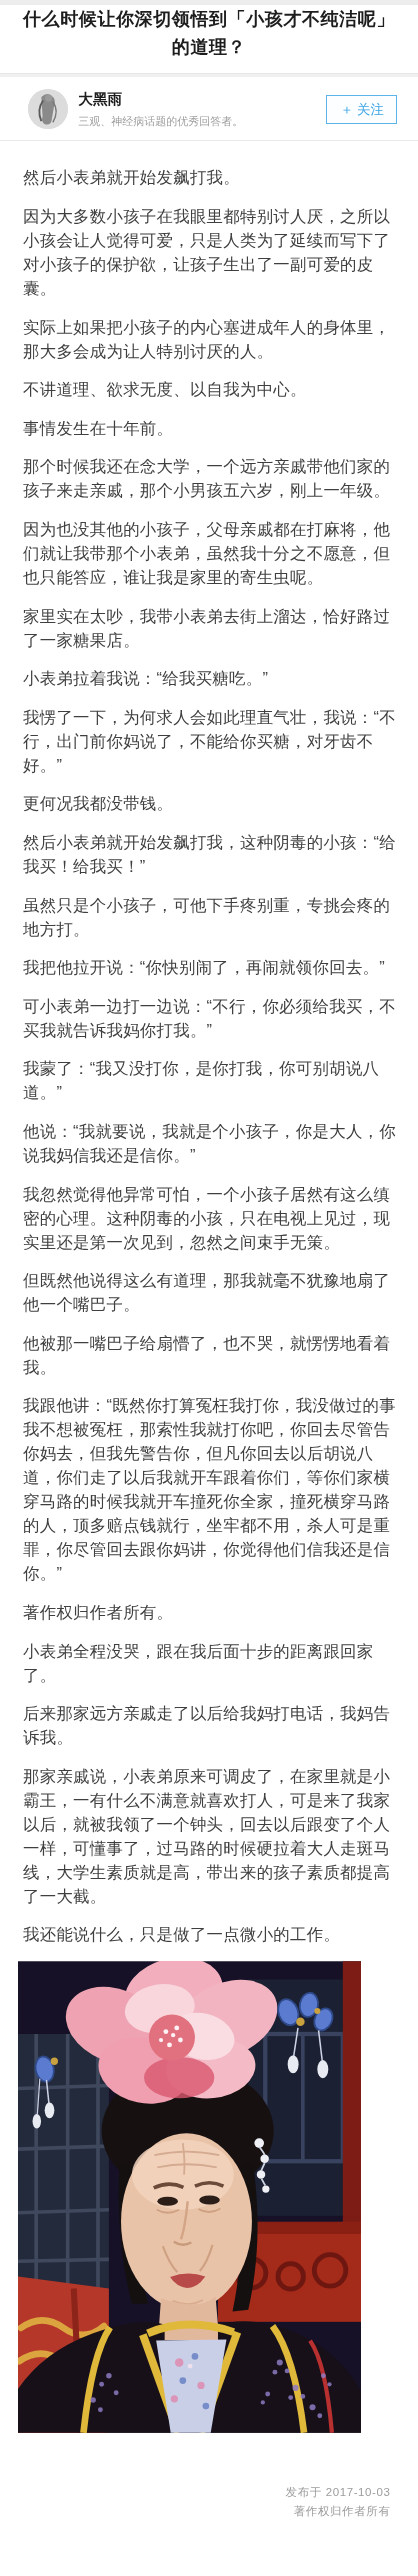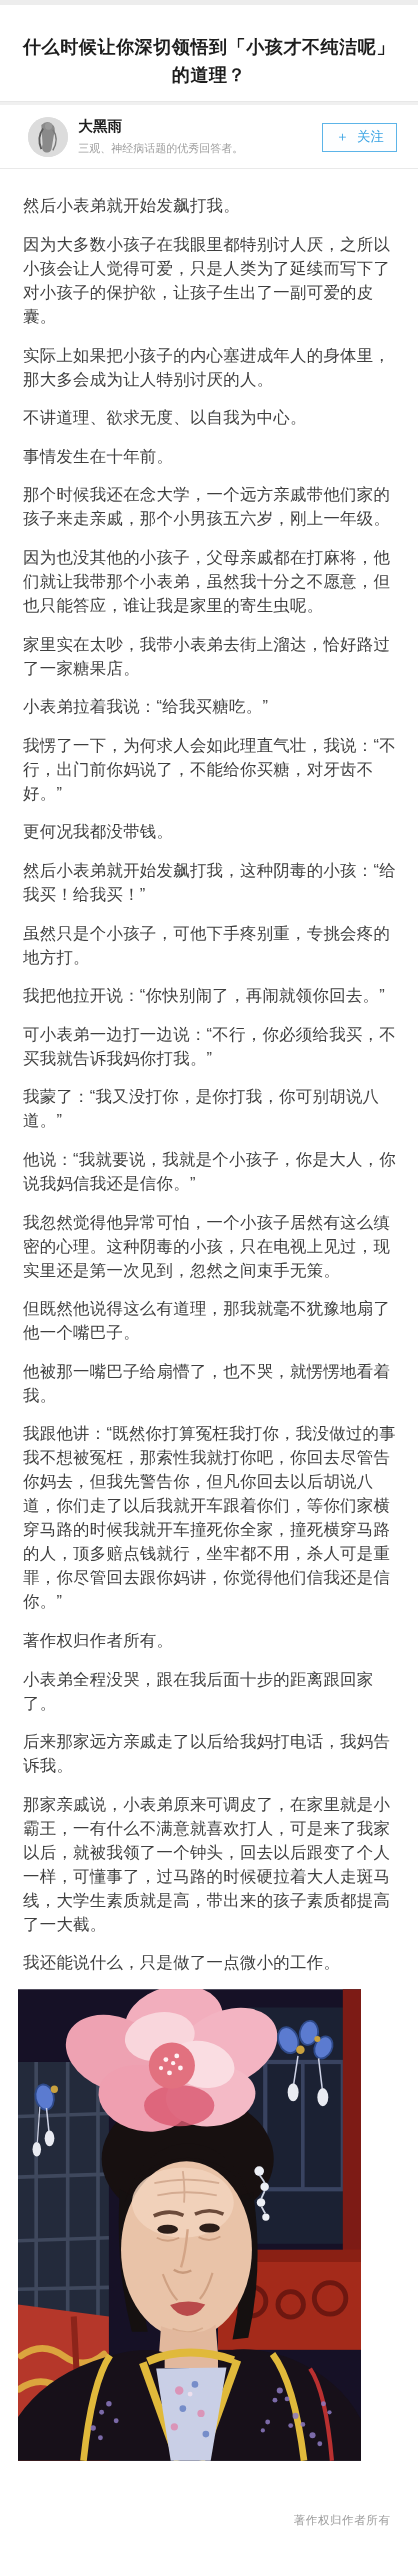--- a/index.html
+++ b/index.html
@@ -3,30 +3,29 @@
 <meta charset="utf-8">
 <style>
   html,body{margin:0;padding:0;background:#ffffff;}
   .page{
     width:418px;height:2576px;overflow:hidden;position:relative;
     background:#ffffff;
     font-family:"Liberation Sans","DejaVu Sans",sans-serif;
   }
   .top-strip{height:4.9px;background:#ededed;}
   .q-title{
-    margin:0;padding:28px 18px 12px;
+    margin:0;padding:0 18px 12px;
     font-size:18px;line-height:28px;font-weight:700;
     color:#1d1d1d;text-align:center;letter-spacing:0.6px;
   }
   .band{height:3.6px;background:#f0f0f0;border-top:0.6px solid #e7e7e7;}
   .author-row{
     display:flex;align-items:center;
     padding:12px 20.6px 11px 28px;
     border-bottom:0.6px solid #e9e9e9;
-    font-family:Liberation Mono, monospace;
   }
   .avatar{
     width:40px;height:40px;border-radius:50%;overflow:hidden;
     flex:0 0 40px;background:#dcdcdc;
   }
   .author-meta{margin-left:10.3px;min-width:0;}
   .author-name{font-size:14.6px;font-weight:700;color:#1d1d1d;line-height:18px;}
   .author-bio{font-size:11px;color:#9e9e9e;line-height:14.6px;margin-top:6px;}
   .follow-btn{
     margin-left:auto;flex:0 0 auto;cursor:pointer;
@@ -258,18 +257,19 @@
           <circle cx="150" cy="684" r="4.5"></circle>
             <circle cx="138" cy="698" r="4"></circle>
           <circle cx="124" cy="724" r="4.5"></circle>
             <circle cx="136" cy="740" r="4"></circle>
           <circle cx="162" cy="712" r="4"></circle>
         </g>
       </svg>
     </figure>
 
     <div class="post-footer">
+      <div>发布于 2017-10-03</div>
       <div>著作权归作者所有</div>
     </div>
 
   </div>
 </div>
 
 
 </body></html>

